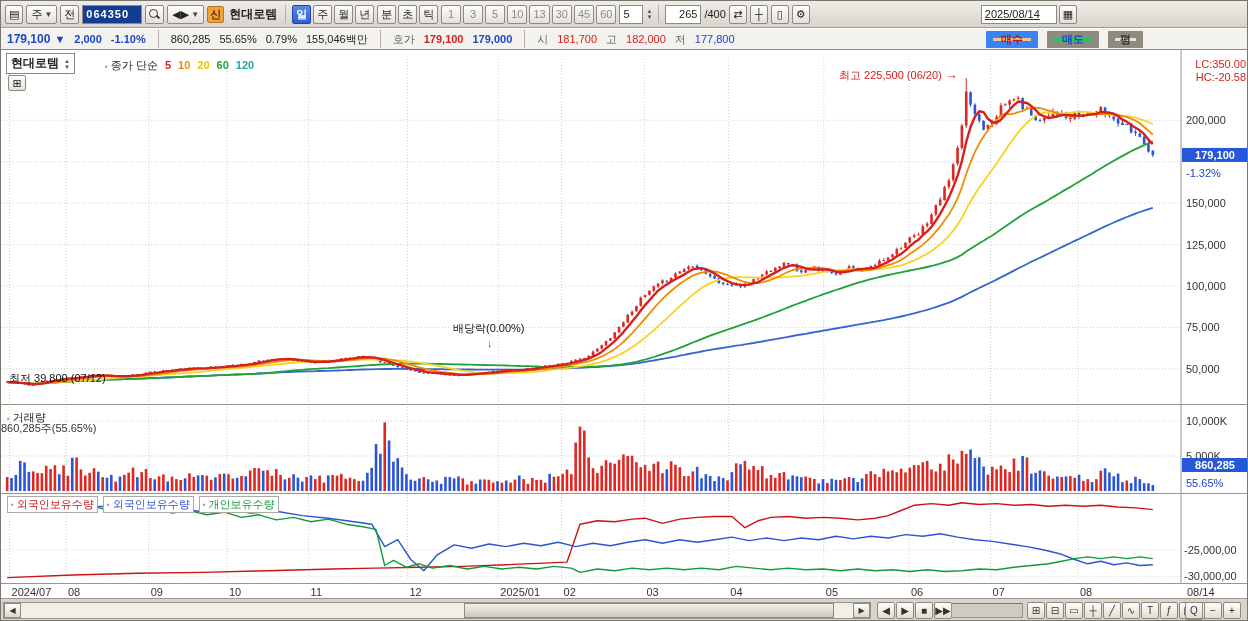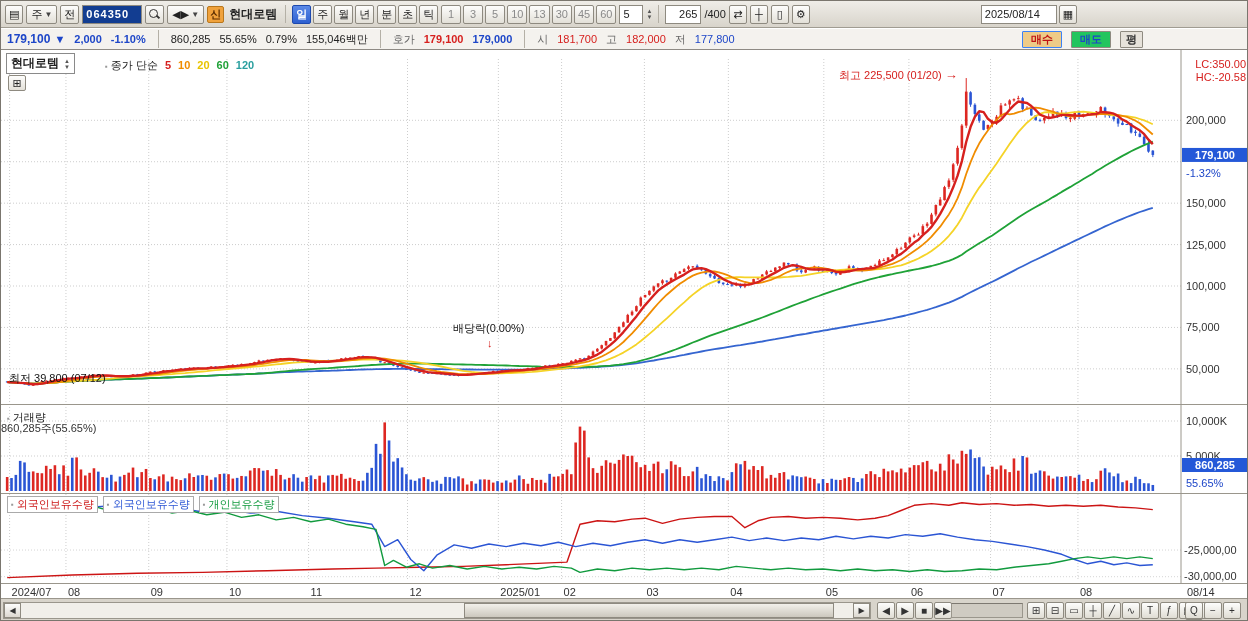--- a/index.html
+++ b/index.html
@@ -15,21 +15,21 @@
 .code{background:#123d91;color:#fff;font-weight:bold;width:60px;letter-spacing:1px}
 .badge-sin{width:17px;height:17px;background:#f0a23c;border:1px solid #b9771c;color:#5b2d00;font-weight:bold;display:inline-flex;align-items:center;justify-content:center;border-radius:2px;font-size:11px}
 .sep{width:1px;height:18px;background:#b4b0a6;margin:0 3px}
 .dd{font-size:8px;color:#444;margin-left:2px}
 .mag{position:relative;width:11px;height:11px;display:inline-block}
 .mag::before{content:"";position:absolute;left:0;top:0;width:7px;height:7px;border:1.5px solid #333;border-radius:50%}
 .mag::after{content:"";position:absolute;left:7px;top:7px;width:4px;height:2px;background:#333;transform:rotate(45deg)}
 .spincol{display:inline-flex;flex-direction:column;font-size:6px;line-height:6px;color:#555;margin-left:1px}
 .tb2{position:absolute;left:0;top:28px;width:1248px;height:21px;background:#f4f2ee;border-bottom:1px solid #8e8a84;display:flex;align-items:center;gap:9px;padding:0 6px;font-size:11px}
 .blue{color:#1d46c8}.red{color:#d6201e}.gray{color:#666}.b{font-weight:bold}
-.btn2{height:17px;padding:0 8px;border:1px solid #3b82f6;display:inline-flex;align-items:center;font-weight:bold;border-radius:1px}
+.btn2{height:17px;padding:0 8px;border:7px solid #3b82f6;display:inline-flex;align-items:center;font-weight:bold;border-radius:1px}
 .buy{background:#eecb87;color:#c01414;margin-left:auto}
 .sell{background:#22c55e;color:#1d46c8;border-color:#8e8a80}
 .avg{background:#e6e2da;color:#333;border-color:#8e8a80;margin-right:100px;padding:0 5px}
 .chart{position:absolute;left:0;top:49px;width:1248px;height:548px;background:#fff}
 .chart svg{position:absolute;left:0;top:0}
 svg text{font-family:"Liberation Sans","DejaVu Sans",sans-serif}
 .ov{position:absolute;font-size:11px;white-space:nowrap;z-index:3}
 .stockbox{left:5px;top:3px;border:1px solid #8a8a8a;background:#fff;padding:1px 4px;font-weight:bold;font-size:12px;display:flex;align-items:center;gap:4px}
 .bullet{color:#999;font-size:8px;margin-right:3px}
 .leg-num{font-weight:bold;margin-left:7px}
@@ -96,21 +96,21 @@
         </span>
     </span>
     <span class="sep"></span>
     <input class="inp" style="width: 36px; text-align: right;" value="265">
     <span>/400</span>
     <span class="btn sm">⇄</span>
     <span class="btn sm">┼</span>
     <span class="btn sm">▯</span>
     <span class="btn sm">⚙</span>
     <span class="grp" style="margin-left:168px">
-      <input class="inp" style="width: 76px;" value="2025/08/14">
+      <input class="inp" style="width: 76px; text-decoration: underline;" value="2025/08/14">
       <span class="btn sm">▦</span>
     </span>
   </div>
 
   <div class="tb2">
     <span class="blue b" style="font-size:12px">179,100</span>
     <span class="blue" style="margin-left:-5px">▼</span>
     <span class="blue b">2,000</span>
     <span class="blue b">-1.10%</span>
     <span class="sep"></span>
@@ -1009,21 +1009,21 @@
           <span>▲</span>
           <span>▼</span>
         </span>
     </div>
     <div class="ov" style="left:104px;top:8px">
       <span class="bullet">▪</span><span>종가 단순</span><span id="legend-periods"><span class="leg-num" style="color: rgb(214, 32, 30);">5</span><span class="leg-num" style="color: rgb(240, 140, 0);">10</span><span class="leg-num" style="color: rgb(232, 196, 0);">20</span><span class="leg-num" style="color: rgb(31, 162, 55);">60</span><span class="leg-num" style="color: rgb(42, 159, 159);">120</span></span>
     </div>
     <div class="ov btn sm" style="left:7px;top:25px;height:16px">⊞</div>
 
     <div class="ov red" style="left:838px;top:17px">
-      <span>최고 225,500 (01/20)</span>
+      <span>최고 225,500 (06/20)</span>
       <span class="b" style="font-size:13px">→</span>
     </div>
     <div class="ov" style="left:452px;top:271px;color:#111">배당락(0.00%)</div>
     <div class="ov red b" style="left:486px;top:287px">↓</div>
     <div class="ov" style="left:8px;top:321px;color:#111">최저 39,800 (07/12)</div>
 
     <div class="ov" style="left:6px;top:360px">
       <span class="bullet">▪</span><span>거래량</span>
     </div>
     <div class="ov" style="left:0;top:371px;color:#333">860,285주(55.65%)</div>

